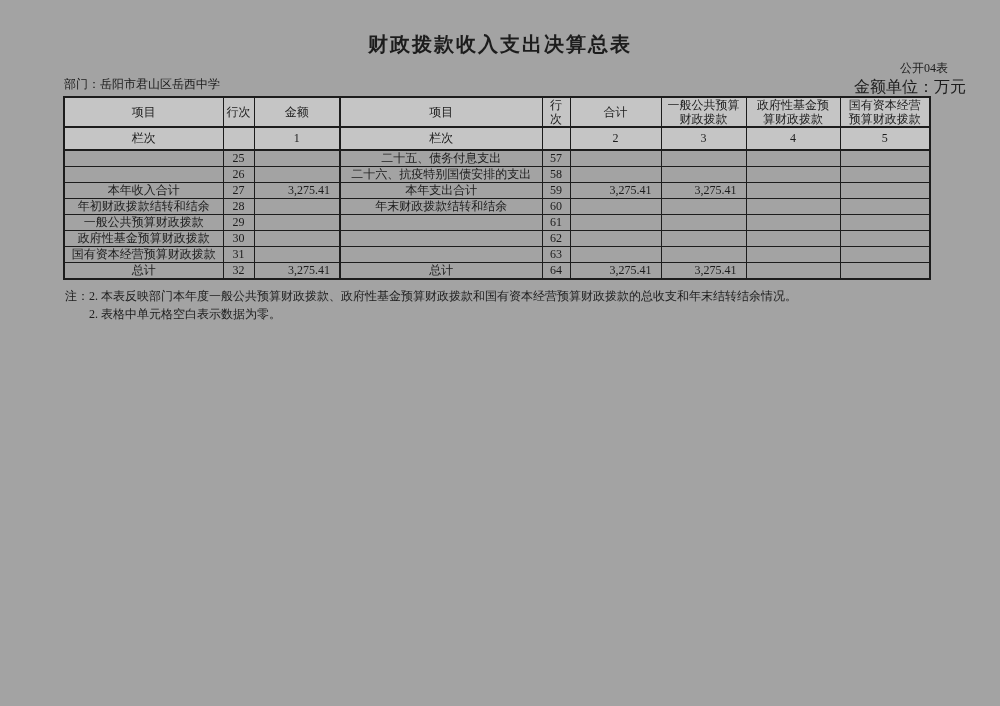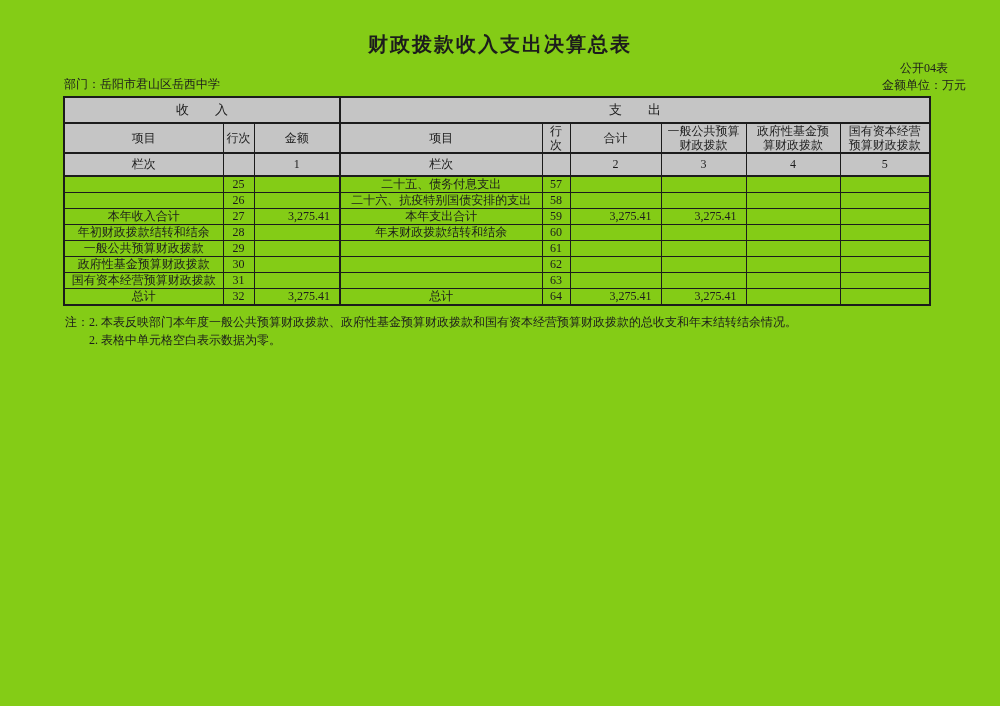--- a/index.html
+++ b/index.html
@@ -3,21 +3,21 @@
 <meta charset="utf-8">
 <style>
   * { box-sizing: border-box; margin: 0; padding: 0; }
   html, body { background: #ffffff; }
   body { font-family: "Liberation Serif", "DejaVu Serif", serif; color: #1c1c1c; }
 
   .sheet {
     position: relative;
     width: 1000px;
     height: 706px;
-    background: #84cc16;
+    background: #a3a3a3;
     overflow: hidden;
   }
 
   .doc-title {
     position: absolute;
     top: 31px; left: 0;
     width: 1000px;
     text-align: center;
     font-size: 20px;
     font-weight: bold;
@@ -32,21 +32,21 @@
 
   .dept-line {
     position: absolute;
     top: 76px; left: 64px;
     font-size: 12px;
   }
 
   .unit-line {
     position: absolute;
     top: 77px; right: 34px;
-    font-size: 12px;
+    font-size: 16px;
   }
 
   .table-wrap {
     position: absolute;
     top: 96px; left: 63px;
     width: 905px;
   }
 
   table.fin-table {
     border-collapse: collapse;
@@ -100,24 +100,20 @@
           <col style="width:86px">
         <col style="width:202px">
           <col style="width:28px">
           <col style="width:91px">
         <col style="width:85px">
           <col style="width:94px">
           <col style="width:90px">
       </colgroup>
 
       <tbody>
-          <tr class="hdr h1">
-        <td colspan="3">收　　入</td>
-        <td colspan="6" class="sec-start">支　　出</td>
-      </tr>
 
       <tr class="hdr h2">
         <td>项目</td>
         <td>行次</td>
         <td>金额</td>
         <td class="sec-start">项目</td>
         <td>行次</td>
         <td>合计</td>
         <td class="hdr-budget">一般公共预算财政拨款</td>
         <td class="hdr-budget">政府性基金预算财政拨款</td>

